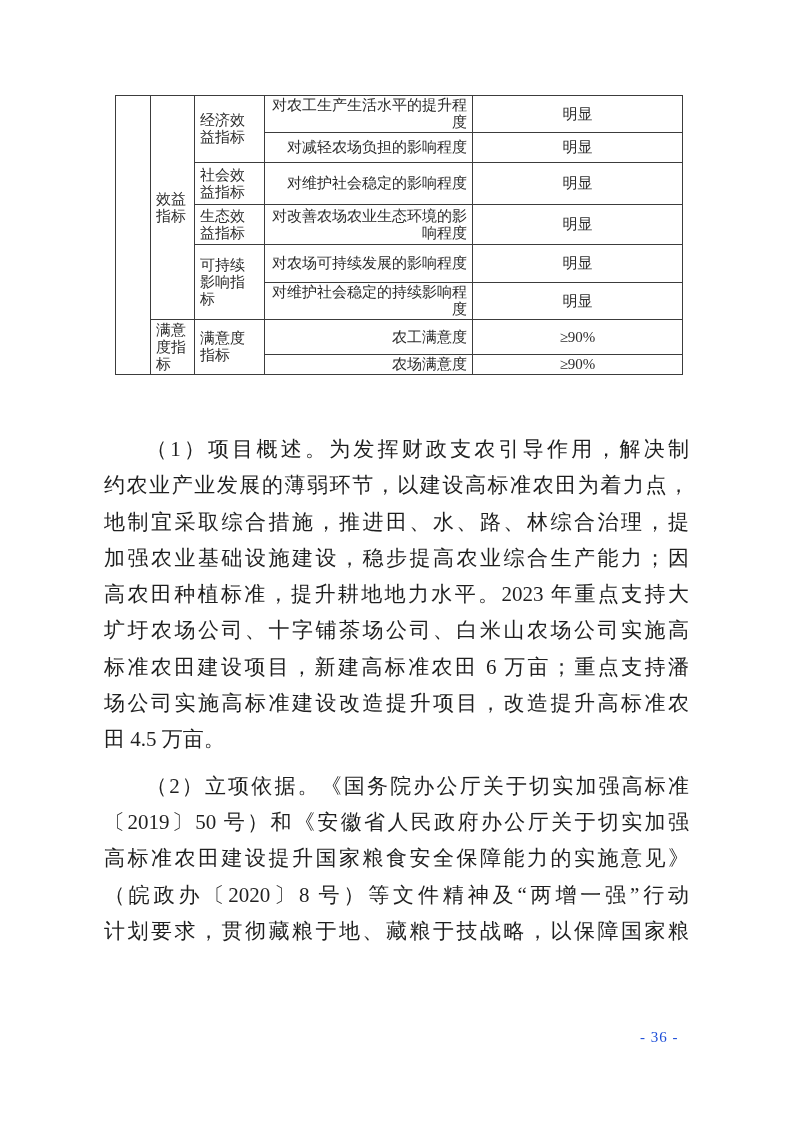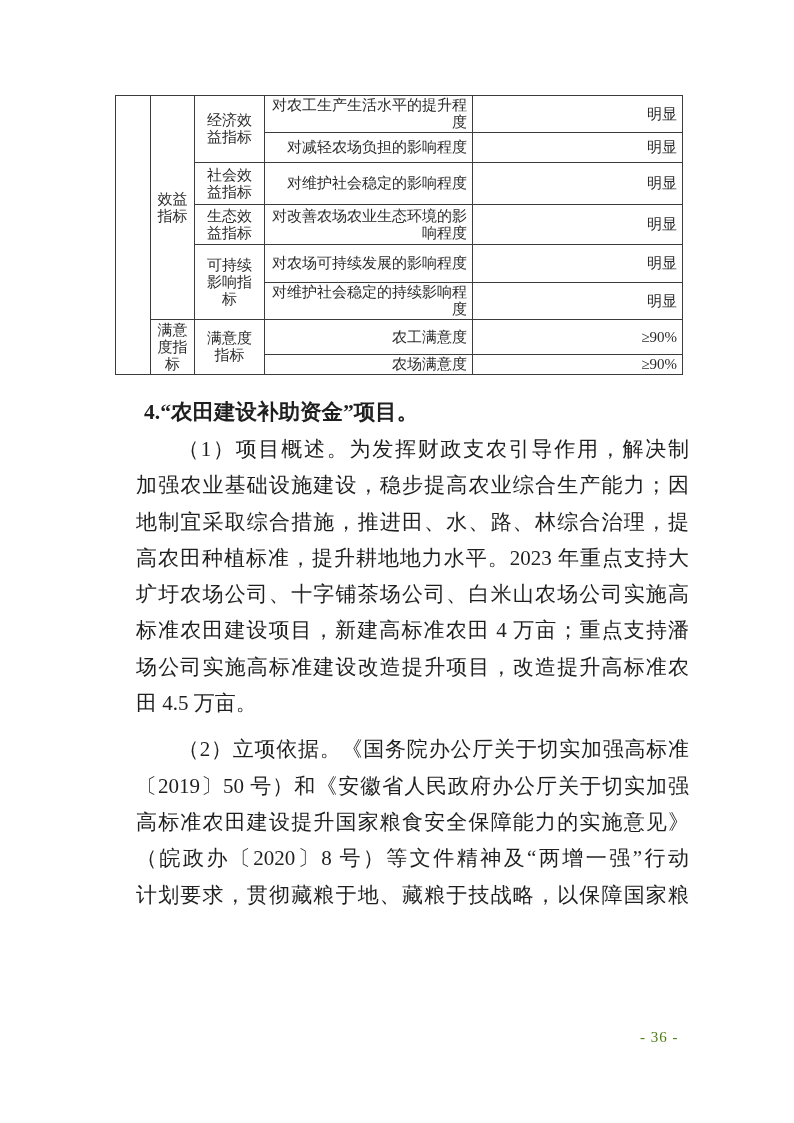--- a/index.html
+++ b/index.html
@@ -22,52 +22,51 @@
   }
   table.eval td {
     border:1px solid #3c3c3c;
     font-size:15px;
     line-height:17px;
     padding:1px 5px;
     vertical-align:middle;
     color:#2b2b2b;
   }
   td.c-empty { padding:0; }
-  td.c-group, td.c-sub { text-align:center; padding:1px 3px; }
+  td.c-group, td.c-sub { padding:1px 3px; }
   td.c-desc { text-align:right; }
-  td.c-val  { text-align:right; }
+  td.c-val  { text-align:center; }
 
   
   .heading {
     position:absolute; left:104px; top:394px; width:585px;
     font-size:21.5px; font-weight:bold; line-height:36px;
     padding-left:40px; box-sizing:border-box;
     white-space:nowrap;
   }
 
   
   .body-text {
     position:absolute; left:104px; top:431px; width:585px;
     font-size:21px;
   }
   .paragraph + .paragraph { margin-top:10px; }
   .para-line {
     height:36.3px; line-height:36.3px;
     text-align:justify;
     text-align-last:justify;
     overflow:hidden;
-    margin-left:32px;
   }
   .para-line.first { text-indent:42px; }
   .para-line.flush { text-align-last:left; }
 
   
   .page-number {
     position:absolute; left:640px; top:1029px;
-    font-size:15px; color:#4d7c0f;
+    font-size:15px; color:#1d4ed8;
     letter-spacing:1px;
   }
 </style>
 </head>
 <body>
 
 <div class="page">
 
   <table class="eval">
     <colgroup>
@@ -114,30 +113,30 @@
           <td class="c-desc">农工满意度</td>
           <td class="c-val">≥90%</td>
         </tr>
         <tr style="height: 19px;">
           <td class="c-desc">农场满意度</td>
           <td class="c-val">≥90%</td>
         </tr>
       </tbody>
   </table>
 
-  <div class="heading">4.“农田建设补助资金”项目。</div>
 
   <div class="body-text">
       <div class="paragraph">
         <div class="para-line first">（1）项目概述。为发挥财政支农引导作用，解决制</div>
+        <div class="para-line">约农业产业发展的薄弱环节，以建设高标准农田为着力点，</div>
+        <div class="para-line">地制宜采取综合措施，推进田、水、路、林综合治理，提</div>
         <div class="para-line">加强农业基础设施建设，稳步提高农业综合生产能力；因</div>
-        <div class="para-line">地制宜采取综合措施，推进田、水、路、林综合治理，提</div>
         <div class="para-line">高农田种植标准，提升耕地地力水平。2023 年重点支持大</div>
         <div class="para-line">圹圩农场公司、十字铺茶场公司、白米山农场公司实施高</div>
-        <div class="para-line">标准农田建设项目，新建高标准农田 4 万亩；重点支持潘</div>
+        <div class="para-line">标准农田建设项目，新建高标准农田 6 万亩；重点支持潘</div>
         <div class="para-line">场公司实施高标准建设改造提升项目，改造提升高标准农</div>
         <div class="para-line flush">田 4.5 万亩。</div>
       </div>
       <div class="paragraph">
         <div class="para-line first">（2）立项依据。《国务院办公厅关于切实加强高标准</div>
         <div class="para-line">〔2019〕50 号）和《安徽省人民政府办公厅关于切实加强</div>
         <div class="para-line">高标准农田建设提升国家粮食安全保障能力的实施意见》</div>
         <div class="para-line">（皖政办〔2020〕8 号）等文件精神及“两增一强”行动</div>
         <div class="para-line">计划要求，贯彻藏粮于地、藏粮于技战略，以保障国家粮</div>
       </div>

